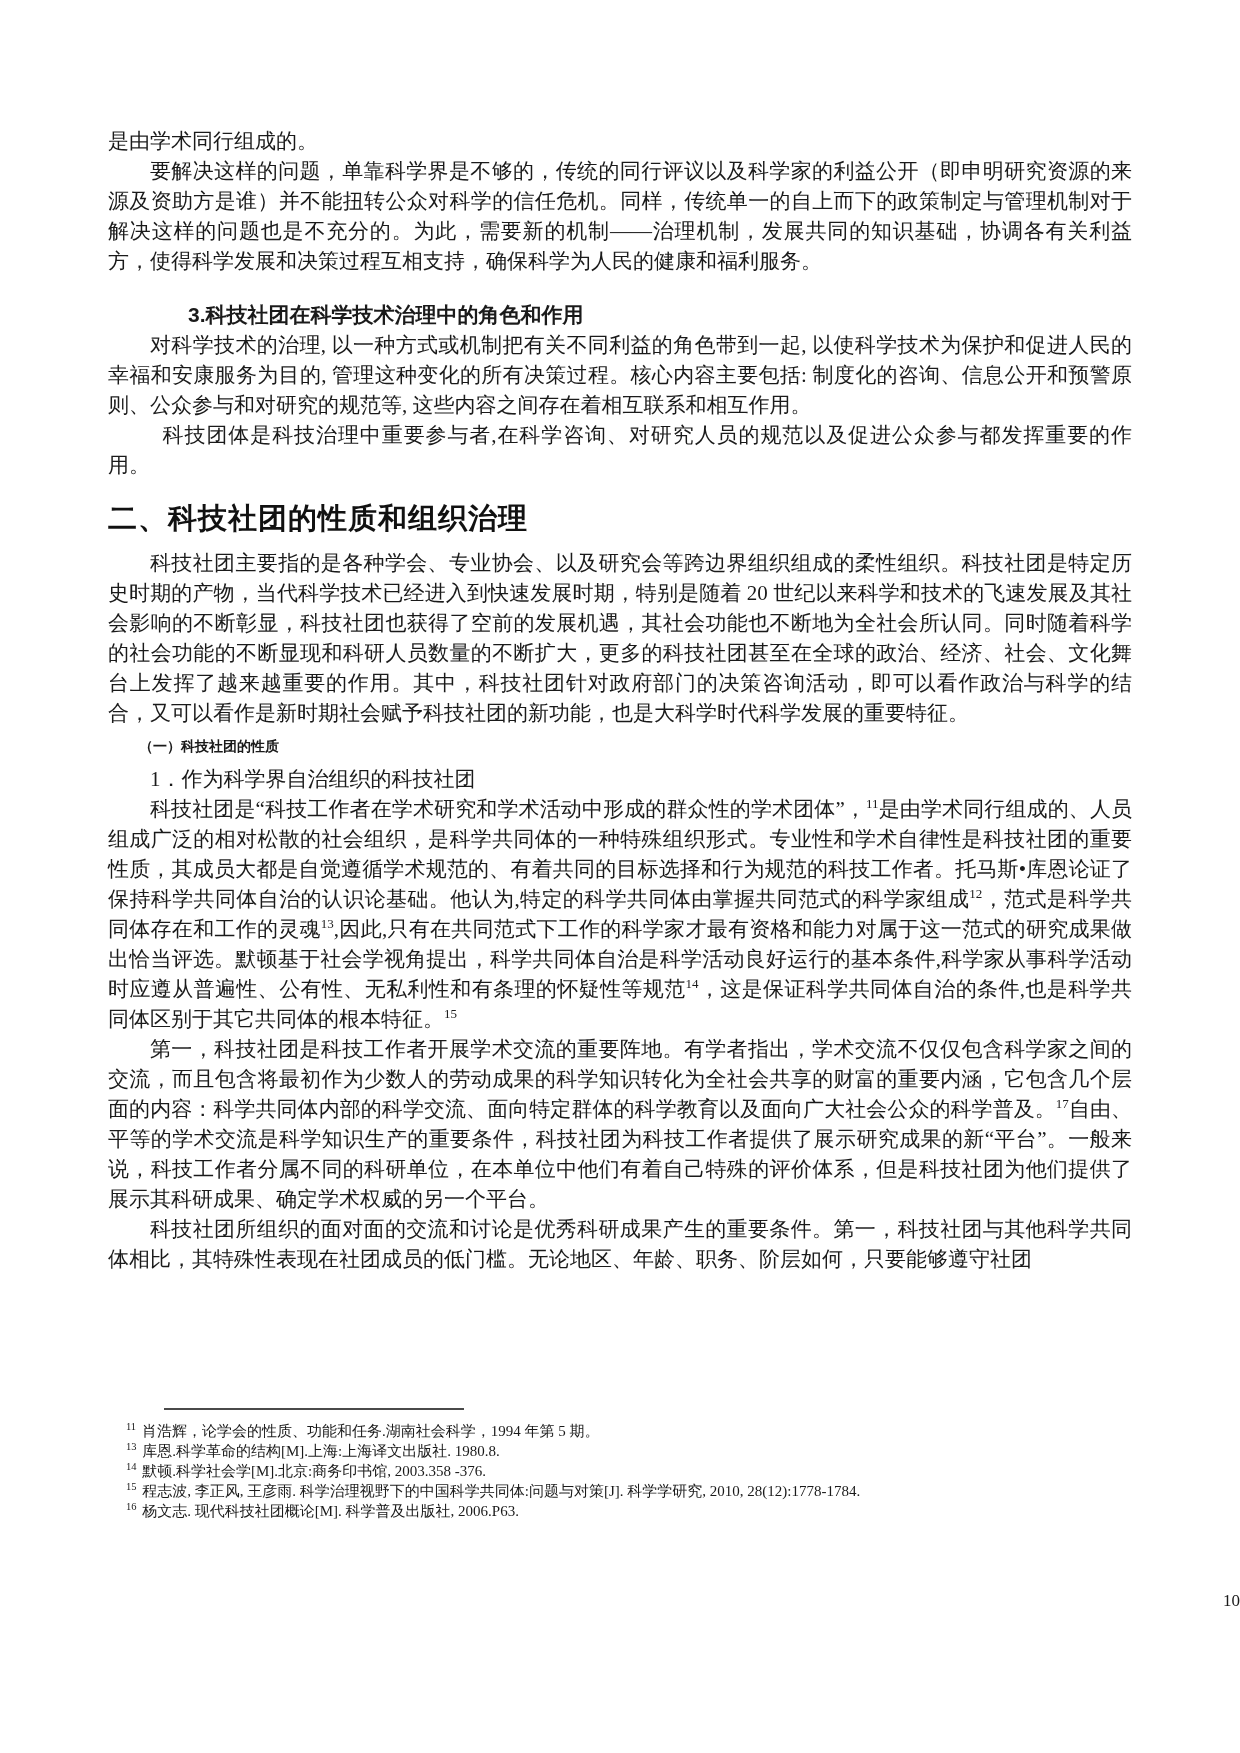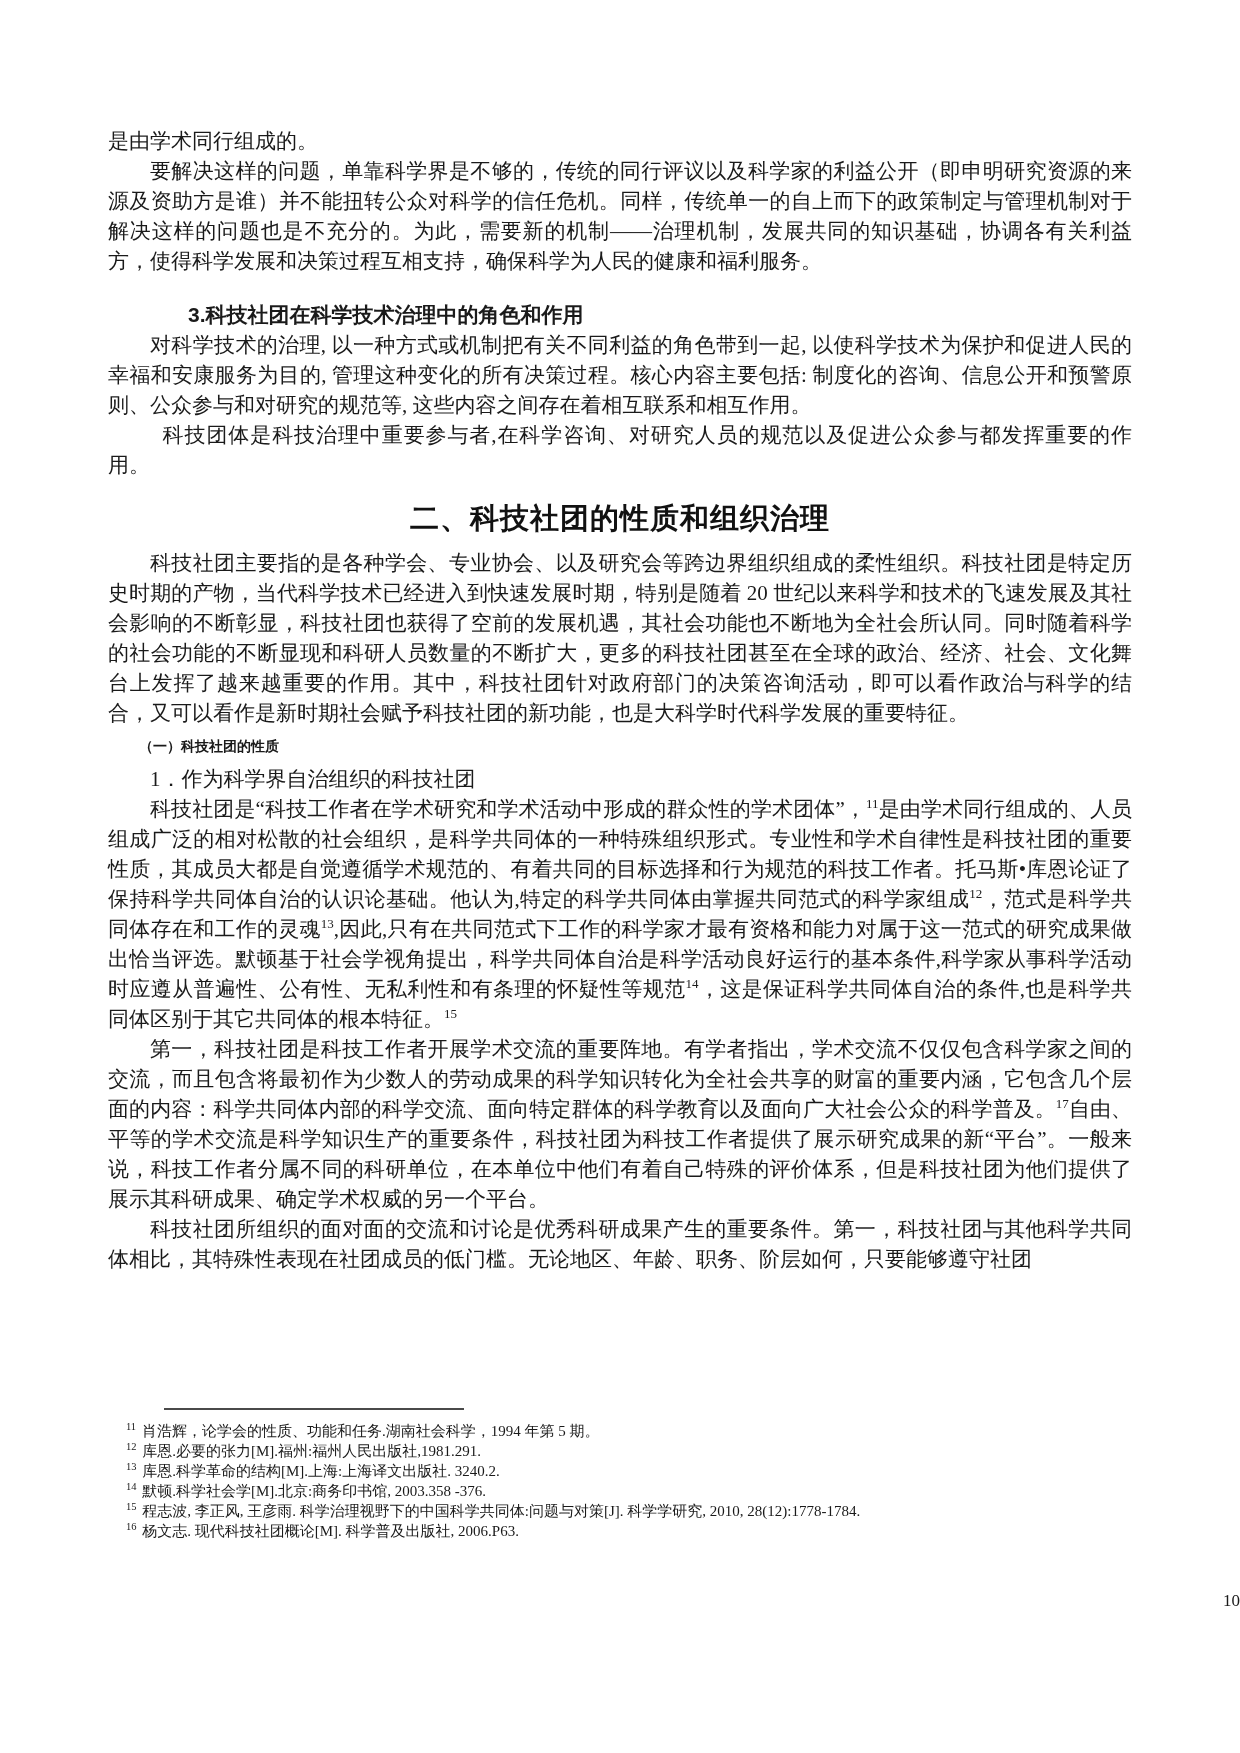--- a/index.html
+++ b/index.html
@@ -31,21 +31,20 @@
     margin:24px 0 0 80px;
   }
   .chapter-heading{
     font-family:"Liberation Sans","DejaVu Sans",sans-serif;
     font-weight:700;
     font-size:29px;
     line-height:40px;
     letter-spacing:1px;
     margin:18px 0 10px 0;
     color:#111;
-    text-align:center;
   }
   .sub-heading{
     font-family:"Liberation Sans","DejaVu Sans",sans-serif;
     font-weight:700;
     font-size:14px;
     line-height:30px;
     margin:3px;
     text-indent:2em;
   }
   .numbered-sub{margin:0;}
@@ -110,22 +109,21 @@
   <p class="para numbered-sub"><span>1．作为科学界自治组织的科技社团</span></p>
 
   <p class="para"><span>科技社团是“科技工作者在学术研究和学术活动中形成的群众性的学术团体”，</span><sup>11</sup><span>是由学术同行组成的、人员组成广泛的相对松散的社会组织，是科学共同体的一种特殊组织形式。专业性和学术自律性是科技社团的重要性质，其成员大都是自觉遵循学术规范的、有着共同的目标选择和行为规范的科技工作者。托马斯•库恩论证了保持科学共同体自治的认识论基础。他认为,特定的科学共同体由掌握共同范式的科学家组成</span><sup>12</sup><span>，范式是科学共同体存在和工作的灵魂</span><sup>13</sup><span>,因此,只有在共同范式下工作的科学家才最有资格和能力对属于这一范式的研究成果做出恰当评选。默顿基于社会学视角提出，科学共同体自治是科学活动良好运行的基本条件,科学家从事科学活动时应遵从普遍性、公有性、无私利性和有条理的怀疑性等规范</span><sup>14</sup><span>，这是保证科学共同体自治的条件,也是科学共同体区别于其它共同体的根本特征。</span><sup>15</sup></p>
   <p class="para"><span>第一，科技社团是科技工作者开展学术交流的重要阵地。有学者指出，学术交流不仅仅包含科学家之间的交流，而且包含将最初作为少数人的劳动成果的科学知识转化为全社会共享的财富的重要内涵，它包含几个层面的内容：科学共同体内部的科学交流、面向特定群体的科学教育以及面向广大社会公众的科学普及。</span><sup>17</sup><span>自由、平等的学术交流是科学知识生产的重要条件，科技社团为科技工作者提供了展示研究成果的新“平台”。一般来说，科技工作者分属不同的科研单位，在本单位中他们有着自己特殊的评价体系，但是科技社团为他们提供了展示其科研成果、确定学术权威的另一个平台。</span></p>
   <p class="para"><span>科技社团所组织的面对面的交流和讨论是优秀科研成果产生的重要条件。第一，科技社团与其他科学共同体相比，其特殊性表现在社团成员的低门槛。无论地区、年龄、职务、阶层如何，只要能够遵守社团</span></p>
 
   <div class="footnote-sep"></div>
 
   <div class="footnotes">
     <p class="footnote"><sup>11</sup><span> 肖浩辉，论学会的性质、功能和任务.湖南社会科学，1994 年第 5 期。</span></p>
-    <p class="footnote"><sup>12</sup><span> 库恩.必要的张力[M].福州:福州人民出版社,1981.291.</span></p>
-    <p class="footnote"><sup>13</sup><span> 库恩.科学革命的结构[M].上海:上海译文出版社. 3240.2.</span></p>
+    <p class="footnote"><sup>13</sup><span> 库恩.科学革命的结构[M].上海:上海译文出版社. 1980.8.</span></p>
     <p class="footnote"><sup>14</sup><span> 默顿.科学社会学[M].北京:商务印书馆, 2003.358 -376.</span></p>
     <p class="footnote"><sup>15</sup><span> 程志波, 李正风, 王彦雨. 科学治理视野下的中国科学共同体:问题与对策[J]. 科学学研究, 2010, 28(12):1778-1784.</span></p>
     <p class="footnote"><sup>16</sup><span> 杨文志. 现代科技社团概论[M]. 科学普及出版社, 2006.P63.</span></p>
   </div>
 
   <div class="page-number">10</div>
 
 </div>
 
 </body></html>

